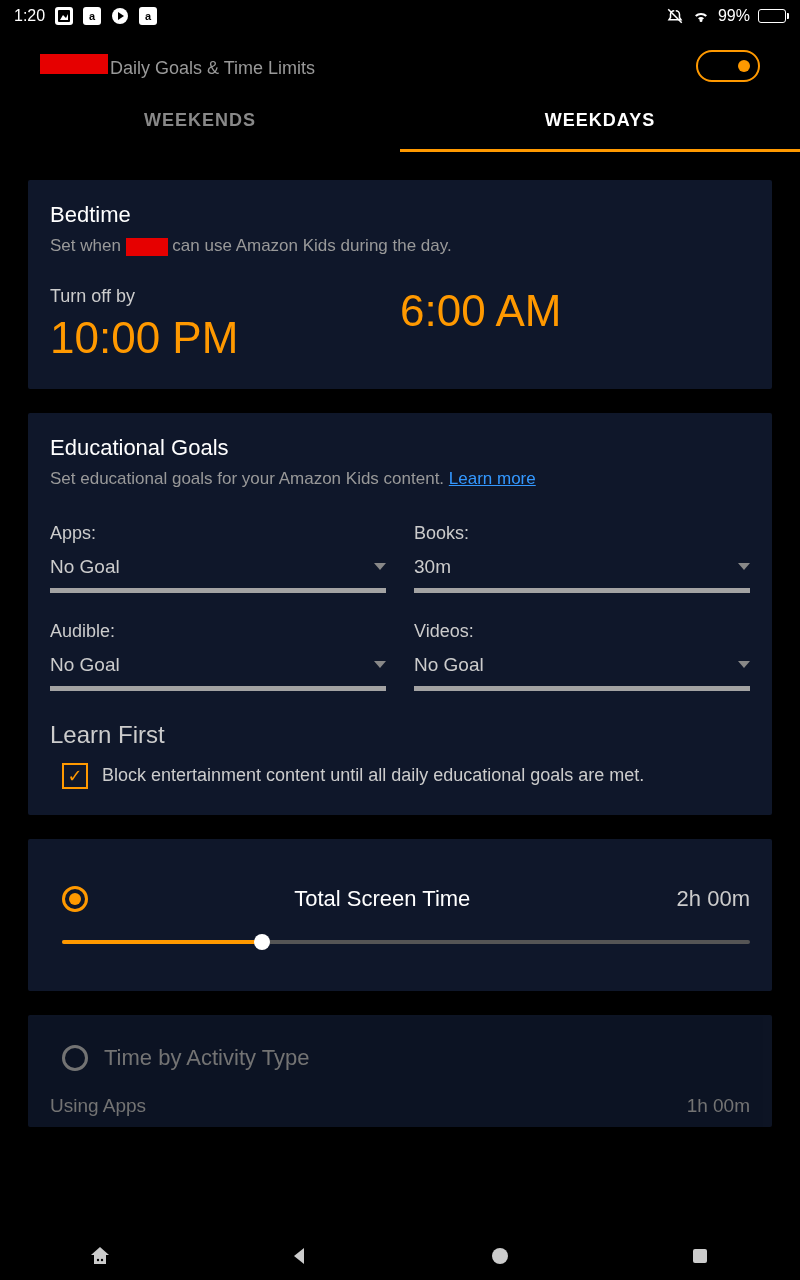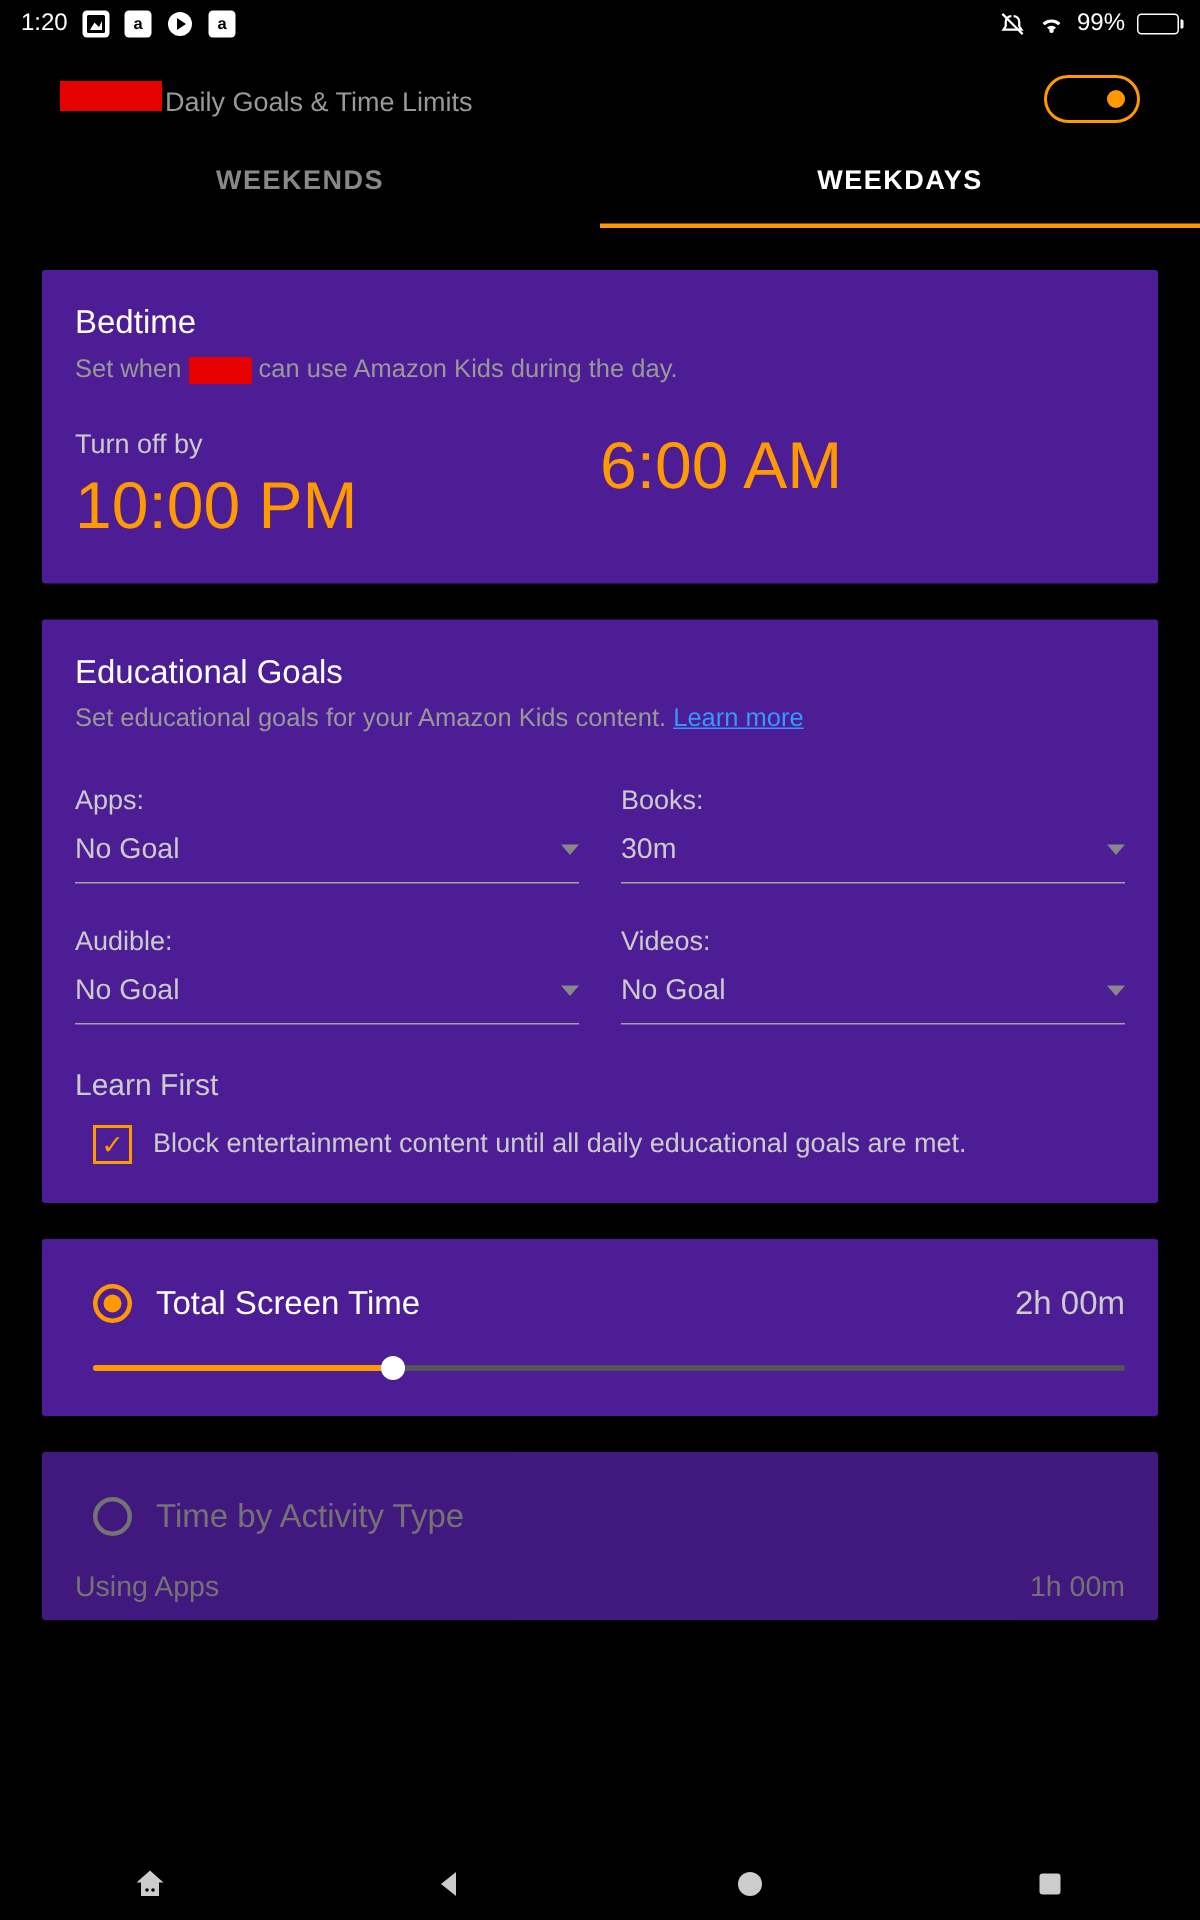--- a/index.html
+++ b/index.html
@@ -24,47 +24,47 @@
   .toggle { width: 64px; height: 32px; border: 2px solid #ff9900; border-radius: 16px; position: relative; cursor: pointer; }
   .toggle-dot { width: 12px; height: 12px; background: #ff9900; border-radius: 50%; position: absolute; right: 8px; top: 50%; transform: translateY(-50%); }
   
   
   .tabs { display: flex; }
   .tab { flex: 1; text-align: center; padding: 18px 0; font-size: 18px; font-weight: 600; letter-spacing: 1px; color: #888; cursor: pointer; border-bottom: 3px solid transparent; }
   .tab.active { color: #fff; border-bottom-color: #ff9900; }
   
   
   .content { padding: 28px; display: flex; flex-direction: column; gap: 24px; height: 1016px; overflow: hidden; }
-  .card { background: #4c1d95; border-radius: 2px; padding: 22px 22px 26px 22px; }
+  .card { background: #0f172a; border-radius: 2px; padding: 22px 22px 26px 22px; }
   .card-title { font-size: 22px; font-weight: 500; margin-bottom: 6px; }
   .card-desc { color: #999; font-size: 17px; line-height: 1.4; }
   .card-desc a { color: #3498ff; text-decoration: underline; }
   
   
   .bedtime-row { display: flex; margin-top: 28px; }
   .bedtime-col { flex: 1; }
   .bedtime-label { color: #ccc; font-size: 18px; margin-bottom: 6px; }
   .bedtime-time { color: #ff9900; font-size: 44px; font-weight: 400; }
   
   
   .goals-grid { display: grid; grid-template-columns: 1fr 1fr; gap: 28px 28px; margin-top: 32px; }
   .goal-item { }
   .goal-label { color: #ccc; font-size: 18px; margin-bottom: 12px; }
-  .goal-select { display: flex; align-items: center; justify-content: space-between; border-bottom: 1px solid #a3a3a3; padding-bottom: 10px; cursor: pointer; color: #ccc; font-size: 19px; }
+  .goal-select { display: flex; align-items: center; justify-content: space-between; border-bottom: 5px solid #a3a3a3; padding-bottom: 10px; cursor: pointer; color: #ccc; font-size: 19px; }
   .triangle-down { width: 0; height: 0; border-left: 6px solid transparent; border-right: 6px solid transparent; border-top: 7px solid #888; }
   
   .learn-first { margin-top: 30px; }
-  .learn-title { font-size: 20px; color: #ccc; margin-bottom: 14px; }
+  .learn-title { font-size: 24px; color: #ccc; margin-bottom: 14px; }
   .checkbox-row { display: flex; align-items: center; gap: 14px; padding-left: 12px; }
   .checkbox { width: 26px; height: 26px; border: 2px solid #ff9900; display: flex; align-items: center; justify-content: center; cursor: pointer; flex-shrink: 0; }
   .checkmark { color: #ff9900; font-size: 18px; line-height: 1; }
   .checkbox-label { color: #ccc; font-size: 18px; }
   
   
-  .screen-time-card { padding: 30px 22px; }
+  .screen-time-card { padding: 47px 22px; text-align: center; }
   .st-row { display: flex; align-items: center; gap: 16px; padding-left: 12px; }
   .radio { width: 26px; height: 26px; border: 3px solid #ff9900; border-radius: 50%; display: flex; align-items: center; justify-content: center; cursor: pointer; flex-shrink: 0; }
   .radio-unselected { border-color: #888; }
   .radio-dot { width: 12px; height: 12px; background: #ff9900; border-radius: 50%; }
   .st-label { font-size: 22px; flex: 1; }
   .st-value { font-size: 22px; color: #ccc; }
   .slider { margin-top: 28px; height: 4px; background: #555; position: relative; border-radius: 2px; margin-left: 12px; }
   .slider-fill { height: 100%; background: #ff9900; width: 29%; border-radius: 2px; }
   .slider-thumb { width: 16px; height: 16px; background: #fff; border-radius: 50%; position: absolute; left: 29%; top: 50%; transform: translate(-50%, -50%); }
   

